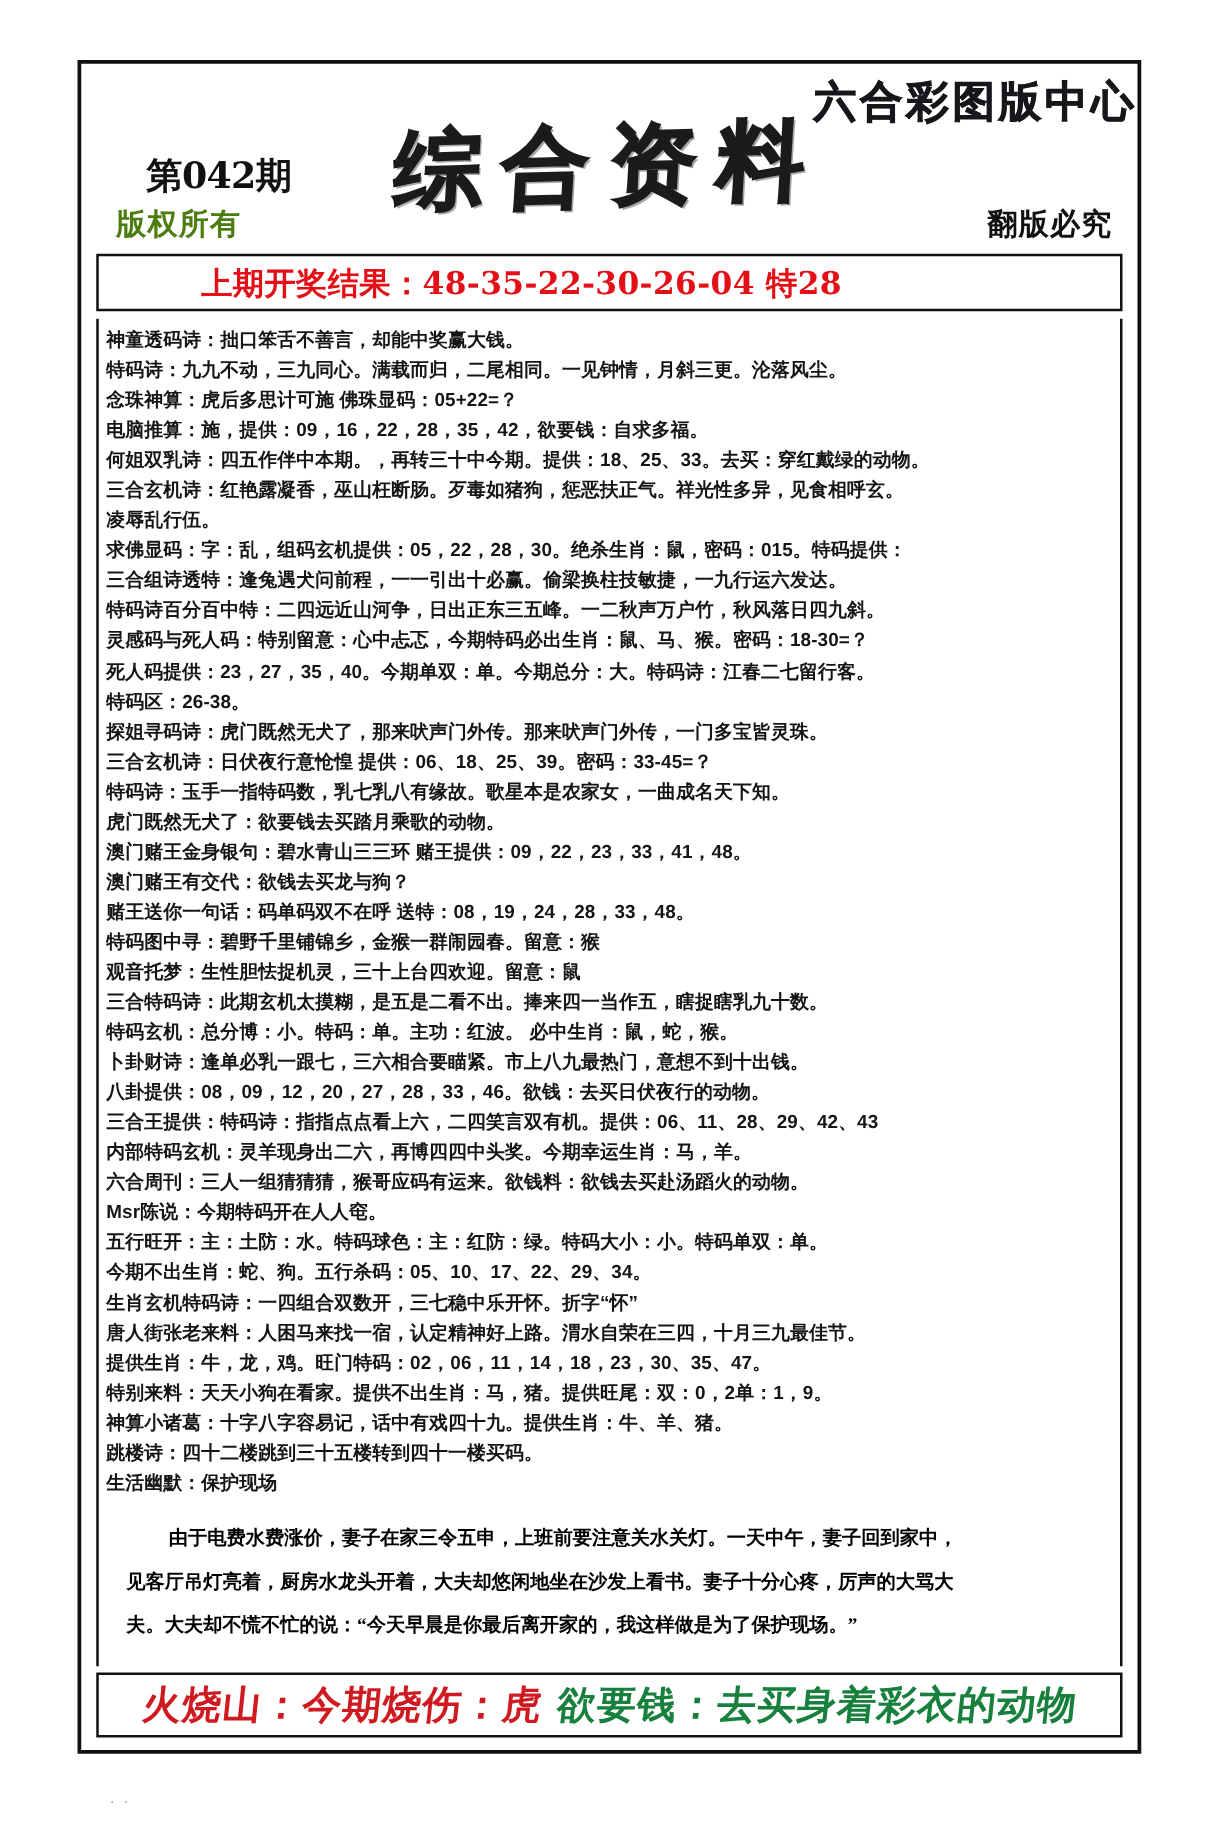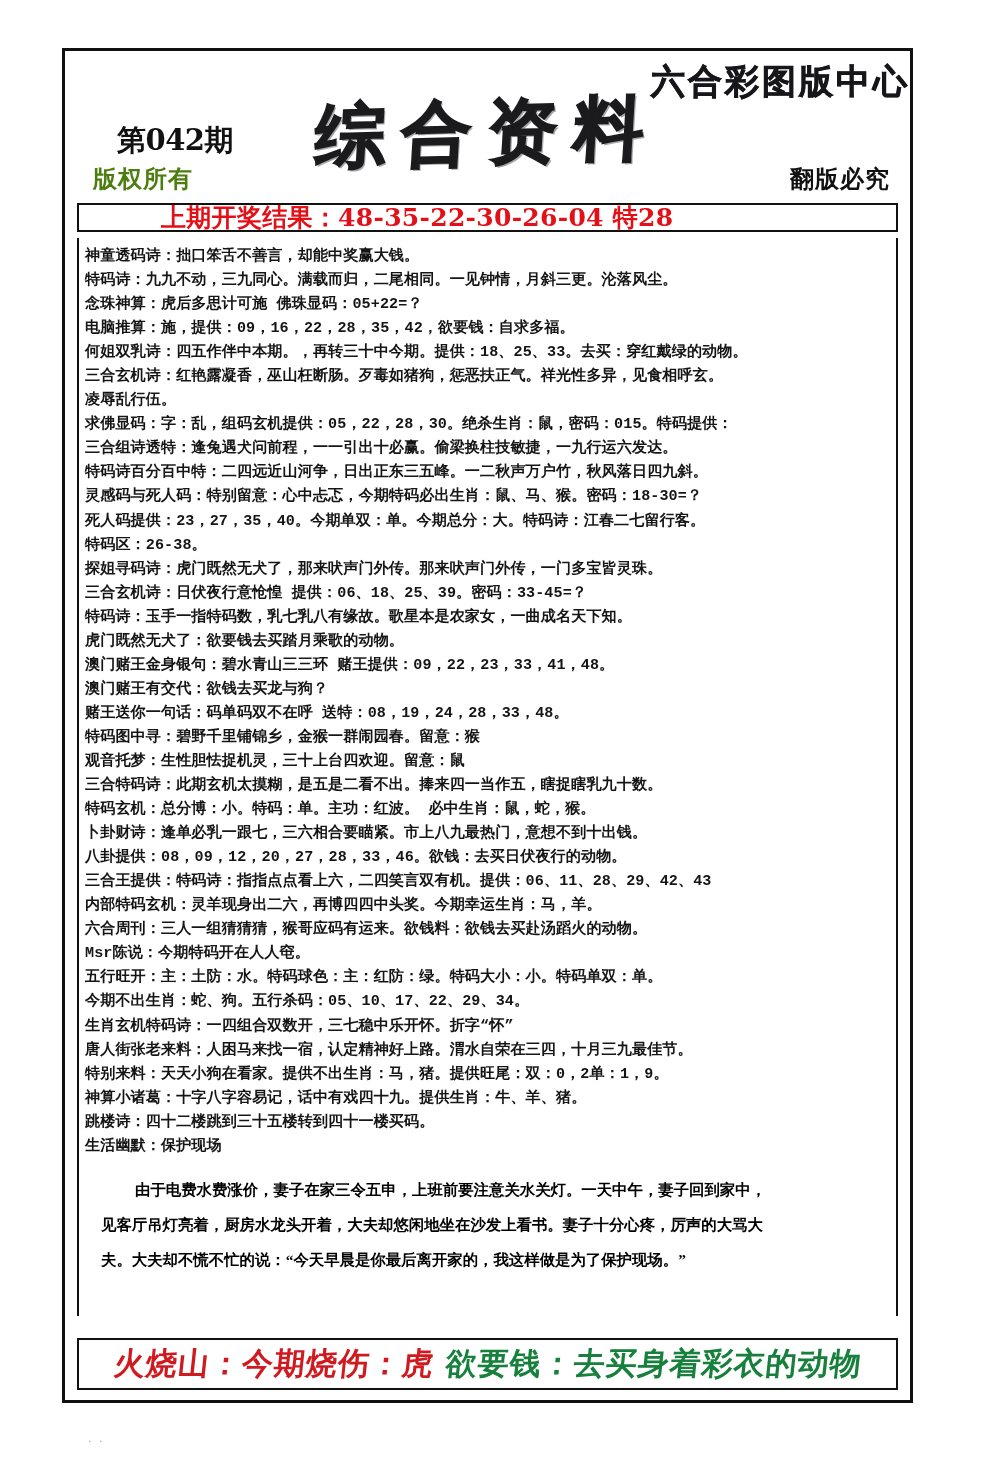--- a/index.html
+++ b/index.html
@@ -79,21 +79,21 @@
     font-weight: 700;
     font-family: "DejaVu Serif", "Liberation Serif", serif;
     color: #111;
     letter-spacing: 1px;
   }
 
   
   .result-box {
     margin: 4px 12px 0 12px;
     border: 2px solid #111;
-    height: 29px;
+    height: 46px;
     display: flex;
     align-items: center;
     text-align: right;
   }
   .result-text {
     padding-left: 82px;
     color: #e41018;
     font-size: 25px;
     font-weight: 700;
     font-family: "DejaVu Serif", "Liberation Serif", serif;
@@ -103,21 +103,21 @@
 
   
   .body-wrap {
     margin: 6px 12px 0 12px;
     border-left: 2px solid #111;
     border-right: 2px solid #111;
     padding: 6px 6px 0 6px;
     height: 1078px;
   }
   .line {
-    font-family: Liberation Mono, monospace;
+    font-family: Liberation Sans, sans-serif;
     font-size: 15.1px;
     font-weight: 700;
     color: #151515;
     line-height: 24.05px;
     white-space: nowrap;
     letter-spacing: 0.1px;
   }
 
   .joke {
     margin-top: 14px;
@@ -211,20 +211,21 @@
         <div class="line">卜卦财诗：逢单必乳一跟七，三六相合要瞄紧。市上八九最热门，意想不到十出钱。</div>
         <div class="line">八卦提供：08，09，12，20，27，28，33，46。欲钱：去买日伏夜行的动物。</div>
         <div class="line">三合王提供：特码诗：指指点点看上六，二四笑言双有机。提供：06、11、28、29、42、43</div>
         <div class="line">内部特码玄机：灵羊现身出二六，再博四四中头奖。今期幸运生肖：马，羊。</div>
         <div class="line">六合周刊：三人一组猜猜猜，猴哥应码有运来。欲钱料：欲钱去买赴汤蹈火的动物。</div>
         <div class="line">Msr陈说：今期特码开在人人窀。</div>
         <div class="line">五行旺开：主：土防：水。特码球色：主：红防：绿。特码大小：小。特码单双：单。</div>
         <div class="line">今期不出生肖：蛇、狗。五行杀码：05、10、17、22、29、34。</div>
         <div class="line">生肖玄机特码诗：一四组合双数开，三七稳中乐开怀。折字“怀”</div>
         <div class="line">唐人街张老来料：人困马来找一宿，认定精神好上路。渭水自荣在三四，十月三九最佳节。</div>
+        <div class="line">提供生肖：牛，龙，鸡。旺门特码：02，06，11，14，18，23，30、35、47。</div>
         <div class="line">特别来料：天天小狗在看家。提供不出生肖：马，猪。提供旺尾：双：0，2单：1，9。</div>
         <div class="line">神算小诸葛：十字八字容易记，话中有戏四十九。提供生肖：牛、羊、猪。</div>
         <div class="line">跳楼诗：四十二楼跳到三十五楼转到四十一楼买码。</div>
         <div class="line">生活幽默：保护现场</div>
       </div>
 
     <div class="joke">
       <div id="joke-host">
           <p>由于电费水费涨价，妻子在家三令五申，上班前要注意关水关灯。一天中午，妻子回到家中，</p>
           <p class="cont">见客厅吊灯亮着，厨房水龙头开着，大夫却悠闲地坐在沙发上看书。妻子十分心疼，厉声的大骂大</p>

